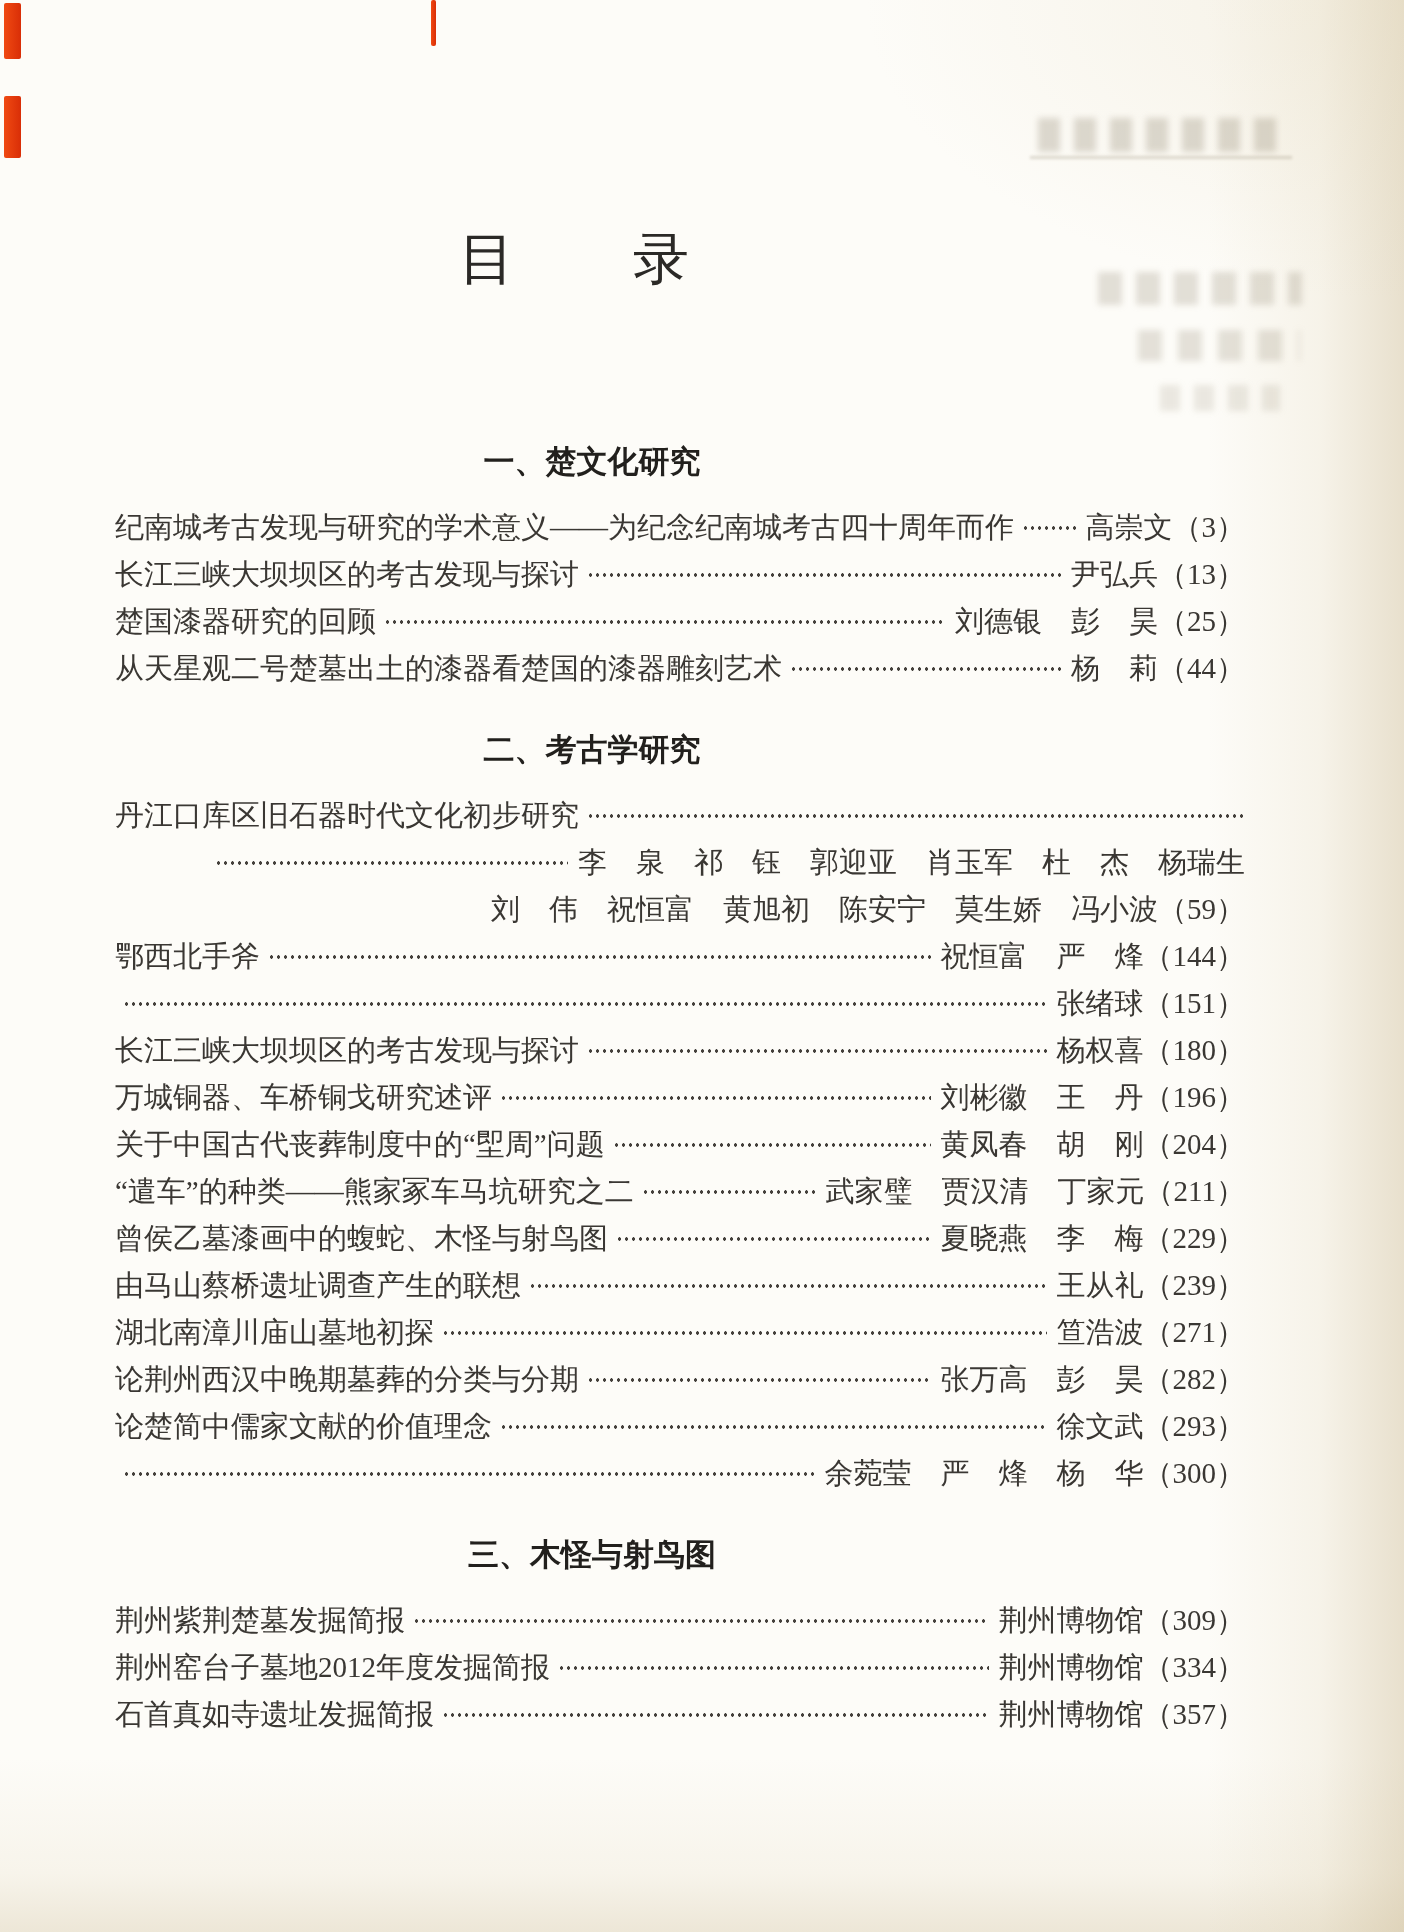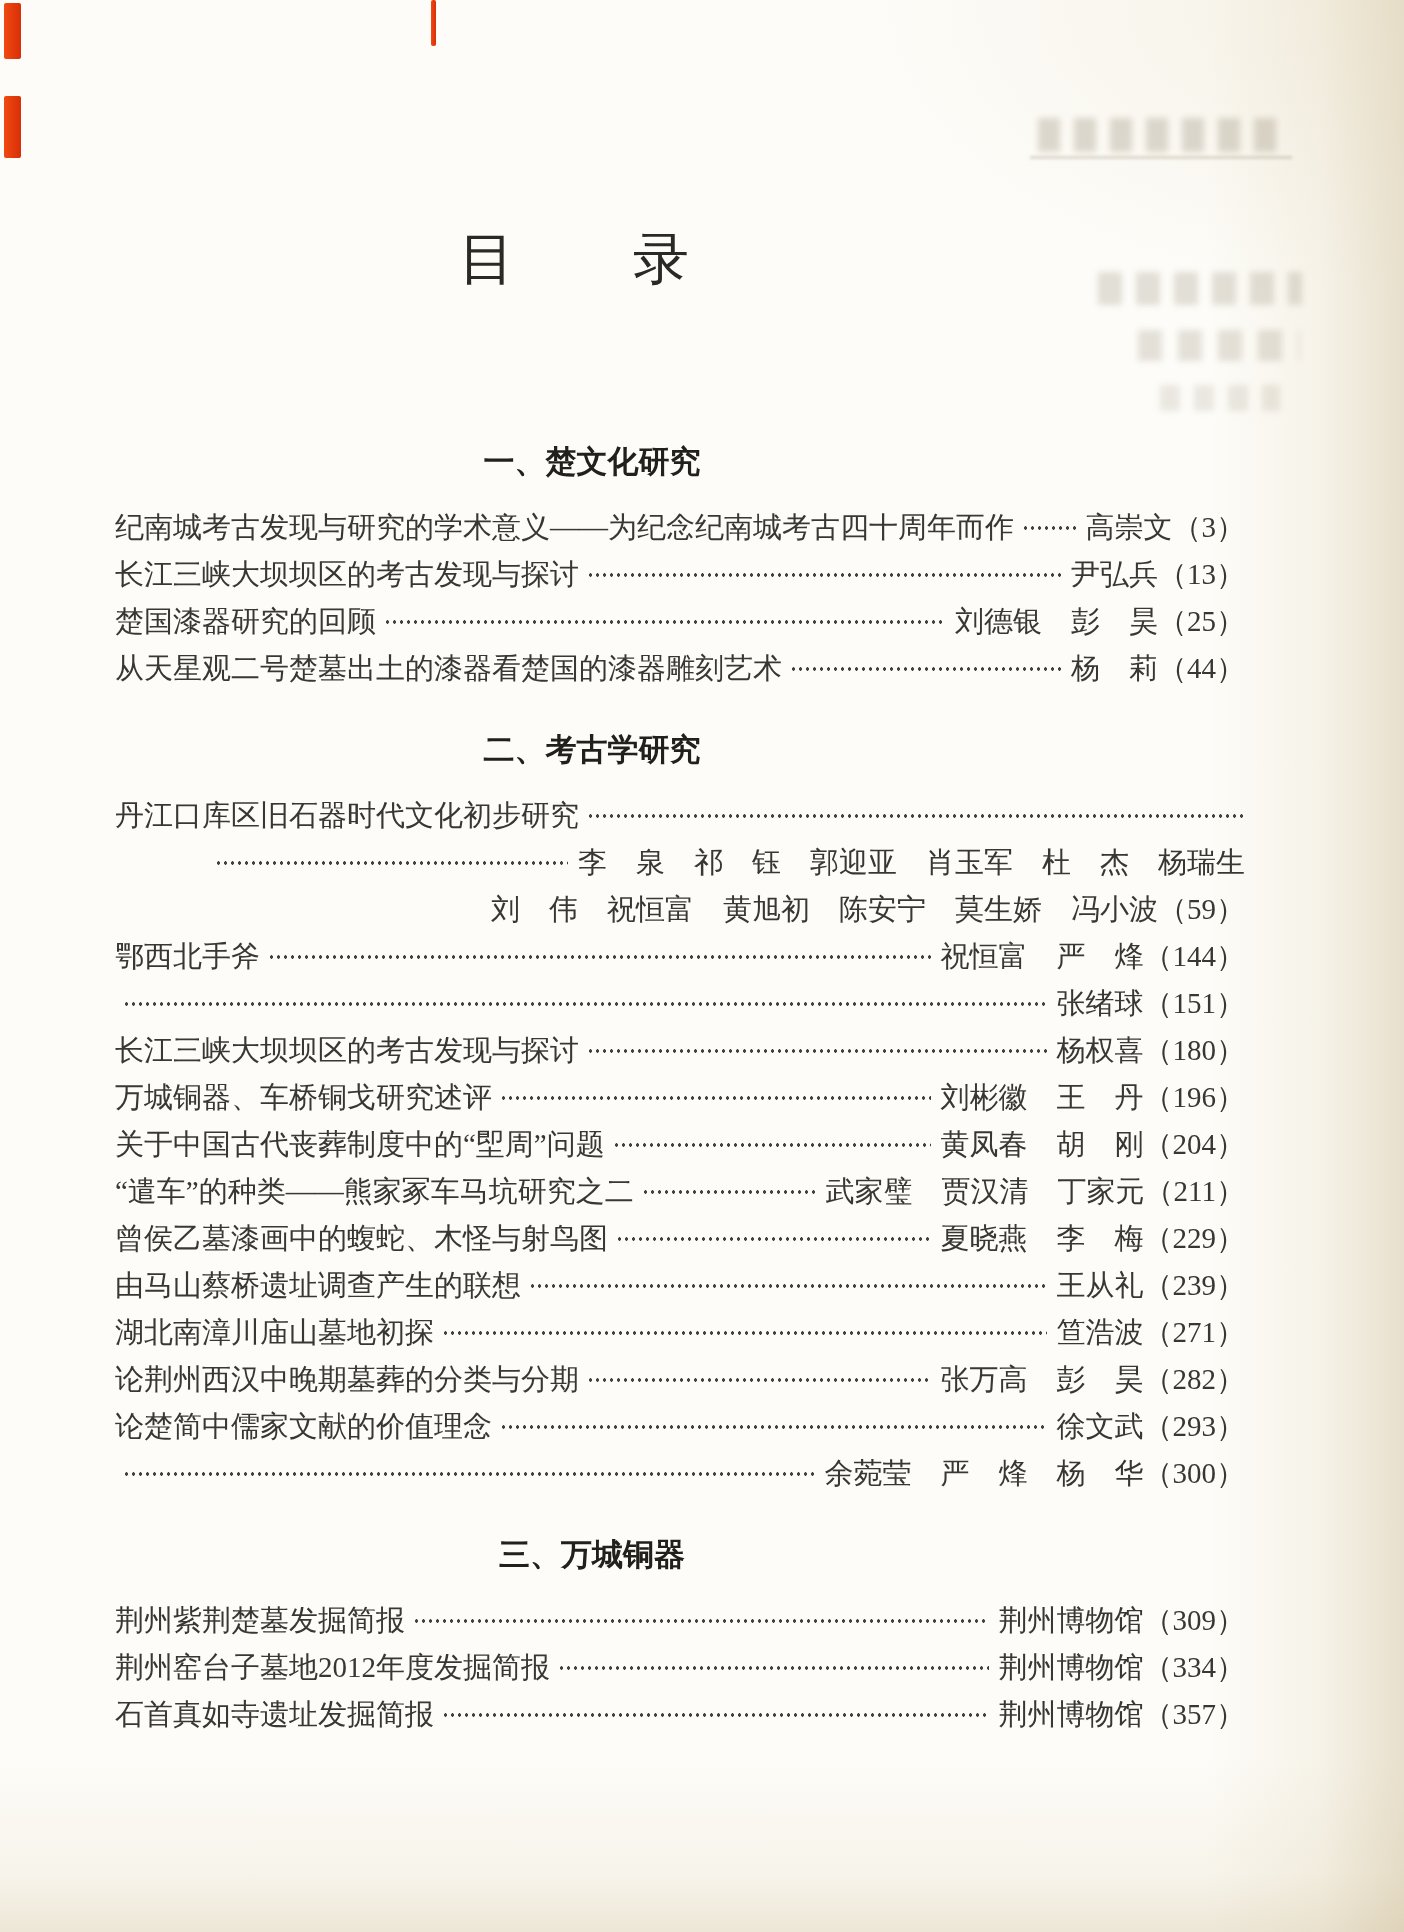--- a/index.html
+++ b/index.html
@@ -201,21 +201,21 @@
           <span class="t">论楚简中儒家文献的价值理念</span>
           <span class="leader"></span>
           <span class="a">徐文武</span>
           <span class="p">（293）</span>
         </div>
         <div class="row normal">
           <span class="leader"></span>
           <span class="a">余菀莹　严　烽　杨　华</span>
           <span class="p">（300）</span>
         </div>
-        <div class="sec-heading">三、万城铜器</div>
+        <div class="sec-heading">三、木怪与射鸟图</div>
         <div class="row normal">
           <span class="t">荆州紫荆楚墓发掘简报</span>
           <span class="leader"></span>
           <span class="a">荆州博物馆</span>
           <span class="p">（309）</span>
         </div>
         <div class="row normal">
           <span class="t">荆州窑台子墓地2012年度发掘简报</span>
           <span class="leader"></span>
           <span class="a">荆州博物馆</span>

